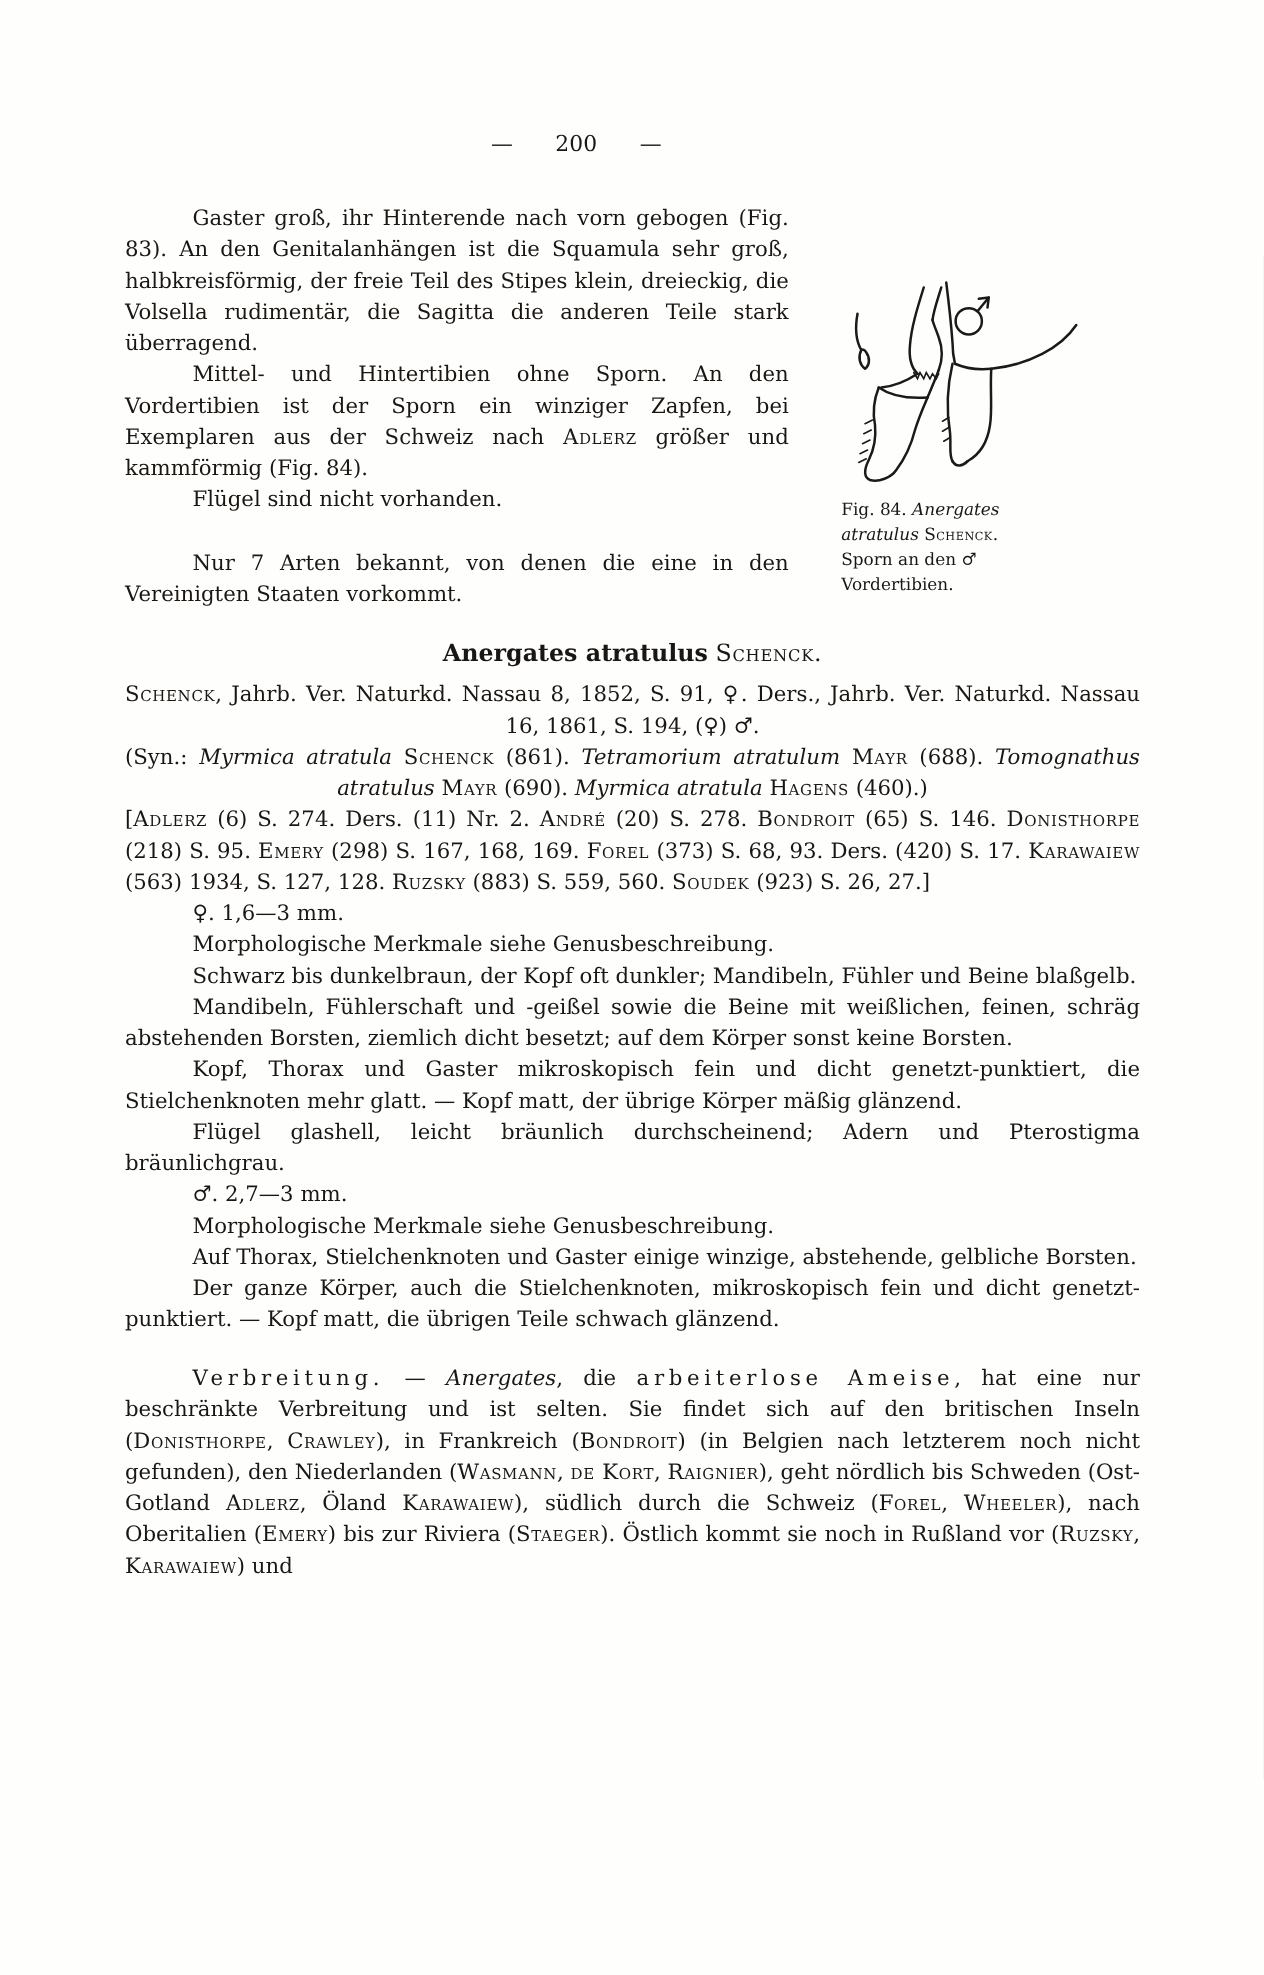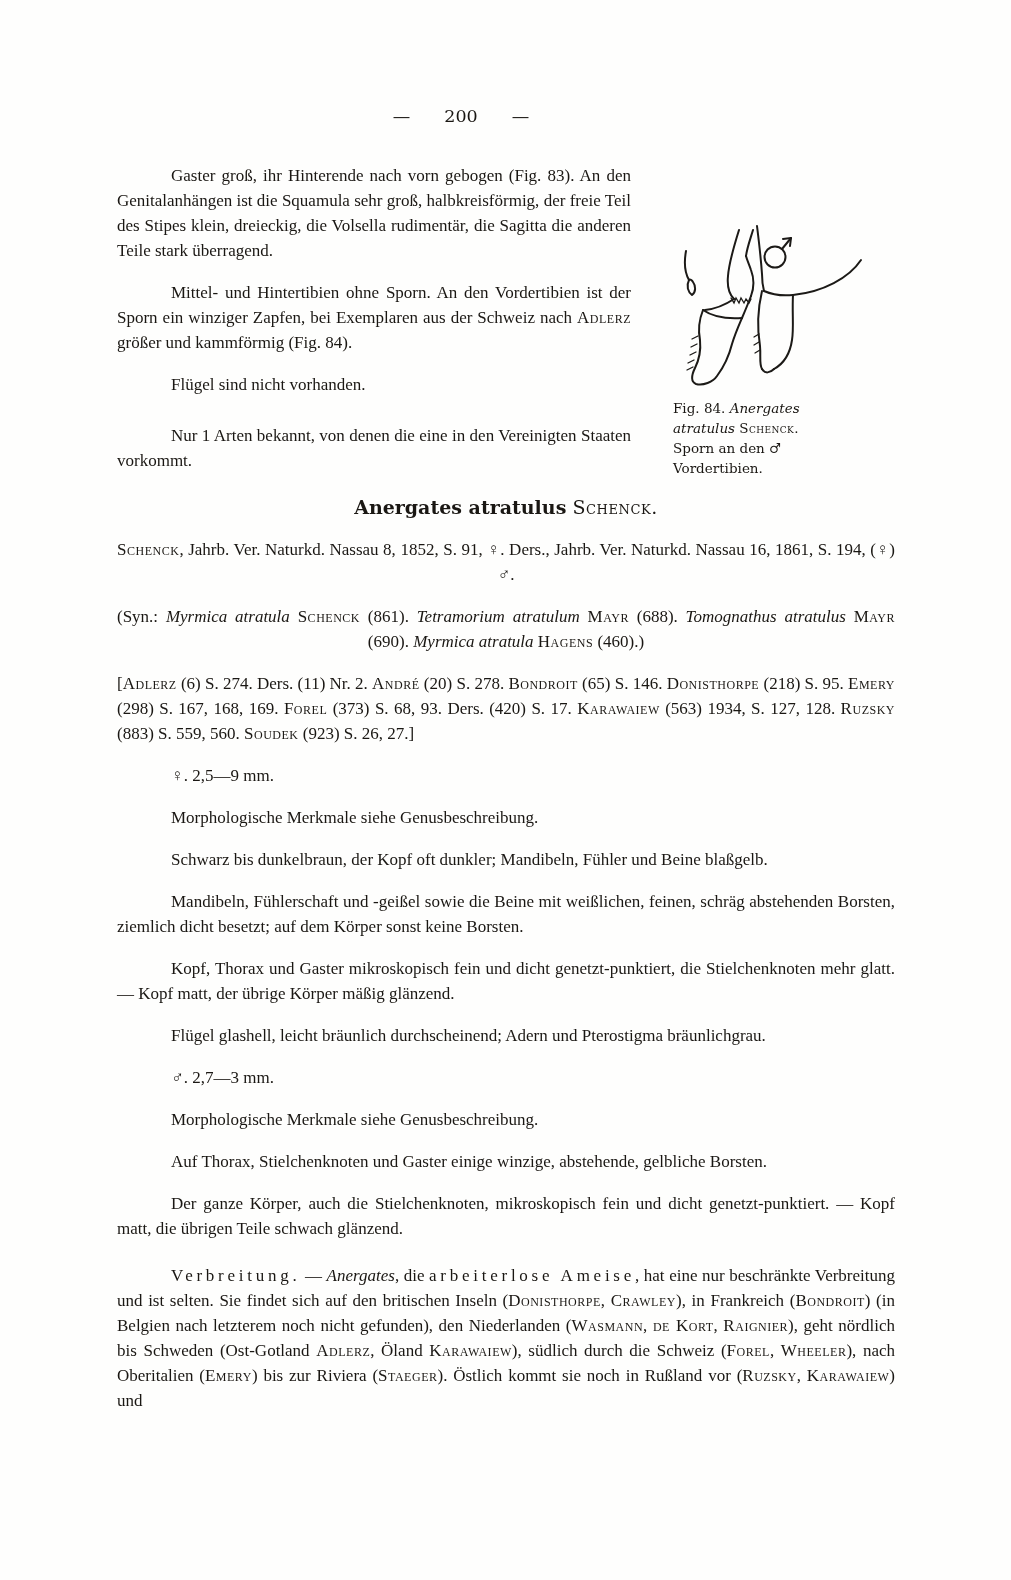--- a/index.html
+++ b/index.html
@@ -17,21 +17,21 @@
     padding:104px 99px 0 100px;
     overflow:hidden;
   }
   .page-number{
     display:flex;justify-content:center;align-items:center;
     gap:34px;
     font-size:17.5px;
     margin-bottom:34px;
     transform:translateX(-45px);
   }
-  .content p{margin:17px;font-family:Liberation Serif, serif;}
+  .content p{margin:0;}
   .just{text-align:justify;}
   .ind{text-indent:54px;}
   .last-center{text-align:justify;text-align-last:center;}
   .gap-top{margin-top:26px !important;}
   .gap-top-sm{margin-top:22px !important;}
   .heading{
     margin:22px 0 8px 0;
     font-size:19px;
     font-weight:normal;
     text-align:center;
@@ -97,29 +97,29 @@
           <path class="ln" d="M97,151 C100,156 105,155 109,151"></path>
           <path class="hatch" d="M94,116 l-5,3 M94,124 l-5,3 M95,132 l-5,3"></path>
         </g>
       </svg>
       <div class="fig-caption"><span>Fig. 84. </span><span class="i">Anergates atratulus</span><span> </span><span class="sc">Schenck.</span><span> Sporn an den ♂ Vordertibien.</span></div>
     </div>
 
     <p class="ind just">Gaster groß, ihr Hinterende nach vorn gebogen (Fig. 83). An den Genitalanhängen ist die Squamula sehr groß, halbkreisförmig, der freie Teil des Stipes klein, dreieckig, die Volsella rudimentär, die Sagitta die anderen Teile stark überragend.</p>
     <p class="ind just"><span>Mittel- und Hintertibien ohne Sporn. An den Vordertibien ist der Sporn ein winziger Zapfen, bei Exemplaren aus der Schweiz nach </span><span class="sc">Adlerz</span><span> größer und kammförmig (Fig. 84).</span></p>
     <p class="ind just">Flügel sind nicht vorhanden.</p>
-    <p class="ind just gap-top">Nur 1 Arten bekannt, von denen die eine in den Vereinigten Staaten vorkommt.</p>
+    <p class="ind just gap-top">Nur 7 Arten bekannt, von denen die eine in den Vereinigten Staaten vorkommt.</p>
 
     <h2 class="heading"><span class="b">Anergates atratulus</span><span> </span><span class="sc">Schenck.</span></h2>
 
     <p class="last-center"><span class="sc">Schenck</span><span>, Jahrb. Ver. Naturkd. Nassau 8, 1852, S. 91, ♀. Ders., Jahrb. Ver. Naturkd. Nassau 16, 1861, S. 194, (♀) ♂.</span></p>
     <p class="last-center"><span>(Syn.: </span><span class="i">Myrmica atratula</span><span> </span><span class="sc">Schenck</span><span> (861). </span><span class="i">Tetramorium atratulum</span><span> </span><span class="sc">Mayr</span><span> (688). </span><span class="i">Tomognathus atratulus</span><span> </span><span class="sc">Mayr</span><span> (690). </span><span class="i">Myrmica atratula</span><span> </span><span class="sc">Hagens</span><span> (460).)</span></p>
     <p class="just"><span>[</span><span class="sc">Adlerz</span><span> (6) S. 274. Ders. (11) Nr. 2. </span><span class="sc">André</span><span> (20) S. 278. </span><span class="sc">Bondroit</span><span> (65) S. 146. </span><span class="sc">Donisthorpe</span><span> (218) S. 95. </span><span class="sc">Emery</span><span> (298) S. 167, 168, 169. </span><span class="sc">Forel</span><span> (373) S. 68, 93. Ders. (420) S. 17. </span><span class="sc">Karawaiew</span><span> (563) 1934, S. 127, 128. </span><span class="sc">Ruzsky</span><span> (883) S. 559, 560. </span><span class="sc">Soudek</span><span> (923) S. 26, 27.]</span></p>
 
-    <p class="ind just">♀. 2,5—9 mm.</p>
+    <p class="ind just">♀. 1,6—3 mm.</p>
     <p class="ind just">Morphologische Merkmale siehe Genusbeschreibung.</p>
     <p class="ind just">Schwarz bis dunkelbraun, der Kopf oft dunkler; Mandibeln, Fühler und Beine blaßgelb.</p>
     <p class="ind just">Mandibeln, Fühlerschaft und -geißel sowie die Beine mit weißlichen, feinen, schräg abstehenden Borsten, ziemlich dicht besetzt; auf dem Körper sonst keine Borsten.</p>
     <p class="ind just">Kopf, Thorax und Gaster mikroskopisch fein und dicht genetzt-punktiert, die Stielchenknoten mehr glatt. — Kopf matt, der übrige Körper mäßig glänzend.</p>
     <p class="ind just">Flügel glashell, leicht bräunlich durchscheinend; Adern und Pterostigma bräunlichgrau.</p>
 
     <p class="ind just">♂. 2,7—3 mm.</p>
     <p class="ind just">Morphologische Merkmale siehe Genusbeschreibung.</p>
     <p class="ind just">Auf Thorax, Stielchenknoten und Gaster einige winzige, abstehende, gelbliche Borsten.</p>
     <p class="ind just">Der ganze Körper, auch die Stielchenknoten, mikroskopisch fein und dicht genetzt-punktiert. — Kopf matt, die übrigen Teile schwach glänzend.</p>

